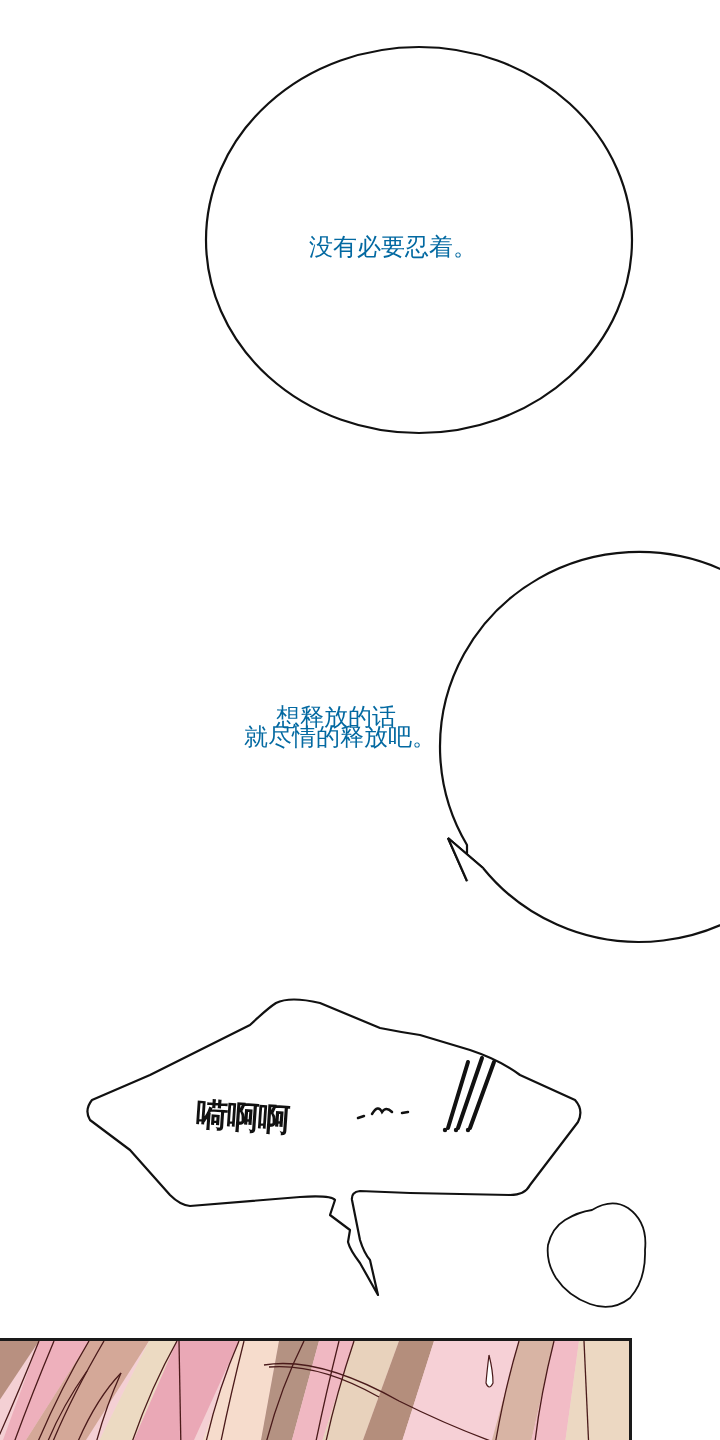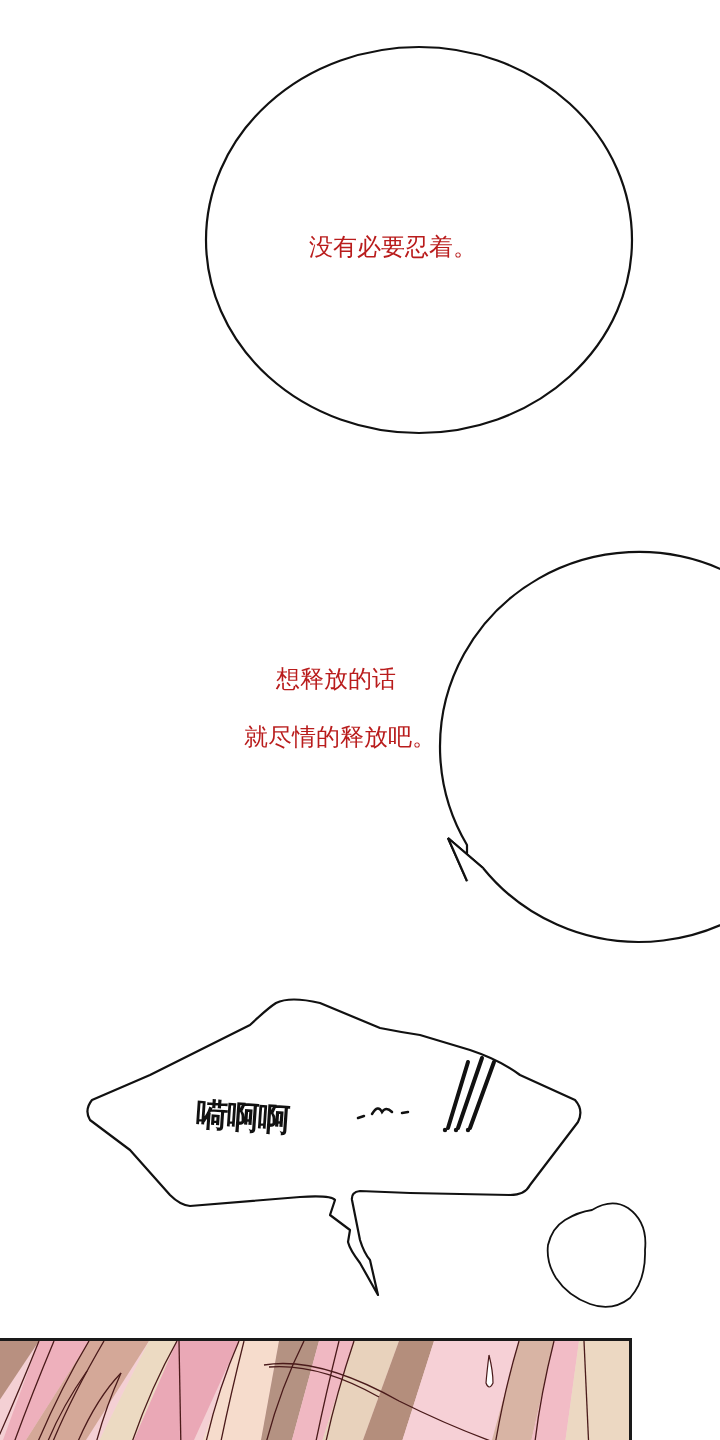--- a/index.html
+++ b/index.html
@@ -1,20 +1,20 @@
 <!DOCTYPE html>
 <html><head>
   <meta charset="utf-8">
   <style>
     html, body { margin: 0; padding: 0; background: #ffffff; }
     body { width: 720px; height: 1440px; position: relative; overflow: hidden;
            font-family: "DejaVu Sans", sans-serif; }
     .layer { position: absolute; left: 0; top: 0; }
     .bubble-text {
-      position: absolute; color: #b91c1c; font-size: 24px; line-height: 34px;
+      position: absolute; color: #0369a1; font-size: 24px; line-height: 34px;
       text-align: center; white-space: pre; font-weight: 500;
       font-family: "DejaVu Sans", sans-serif;
     }
     .sfx-text {
       position: absolute; color: #111; font-size: 32px; font-weight: bold;
       font-family: "DejaVu Sans", sans-serif; letter-spacing: -1px;
       transform: rotate(4deg);
     }
     .panel {
       position: absolute; left: -4px; top: 1338px; width: 636px; height: 110px;
@@ -31,21 +31,21 @@
 <div class="bubble-text" style="left:309px; top:230px;">没有必要忍着。</div>
 
 <svg class="layer" width="720" height="1440">
   <path d="M 467 845
            A 199 195 0 1 1 483 868
            L 448 838
            L 467 881
            A 199 195 0 0 1 467 881 Z" fill="#fff" stroke="#111" stroke-width="2.2" stroke-linejoin="miter"></path>
   <path d="M 483 868 L 448 838 L 467 881" fill="#fff" stroke="#111" stroke-width="2.2"></path>
 </svg>
-<div class="bubble-text" style="left:276px; top:662px;">想释放的话</div>
+<div class="bubble-text" style="left:276px; top:702px;font-family:Liberation Mono, monospace;">想释放的话</div>
 <div class="bubble-text" style="left:228px; top:720px;margin-left:16px;">就尽情的释放吧。</div>
 
 <svg class="layer" width="720" height="1440">
   <path d="M 276 1003
            Q 290 996 320 1003
            L 380 1028
            Q 400 1032 420 1035
            L 470 1050
            Q 500 1060 520 1075
            L 575 1100

